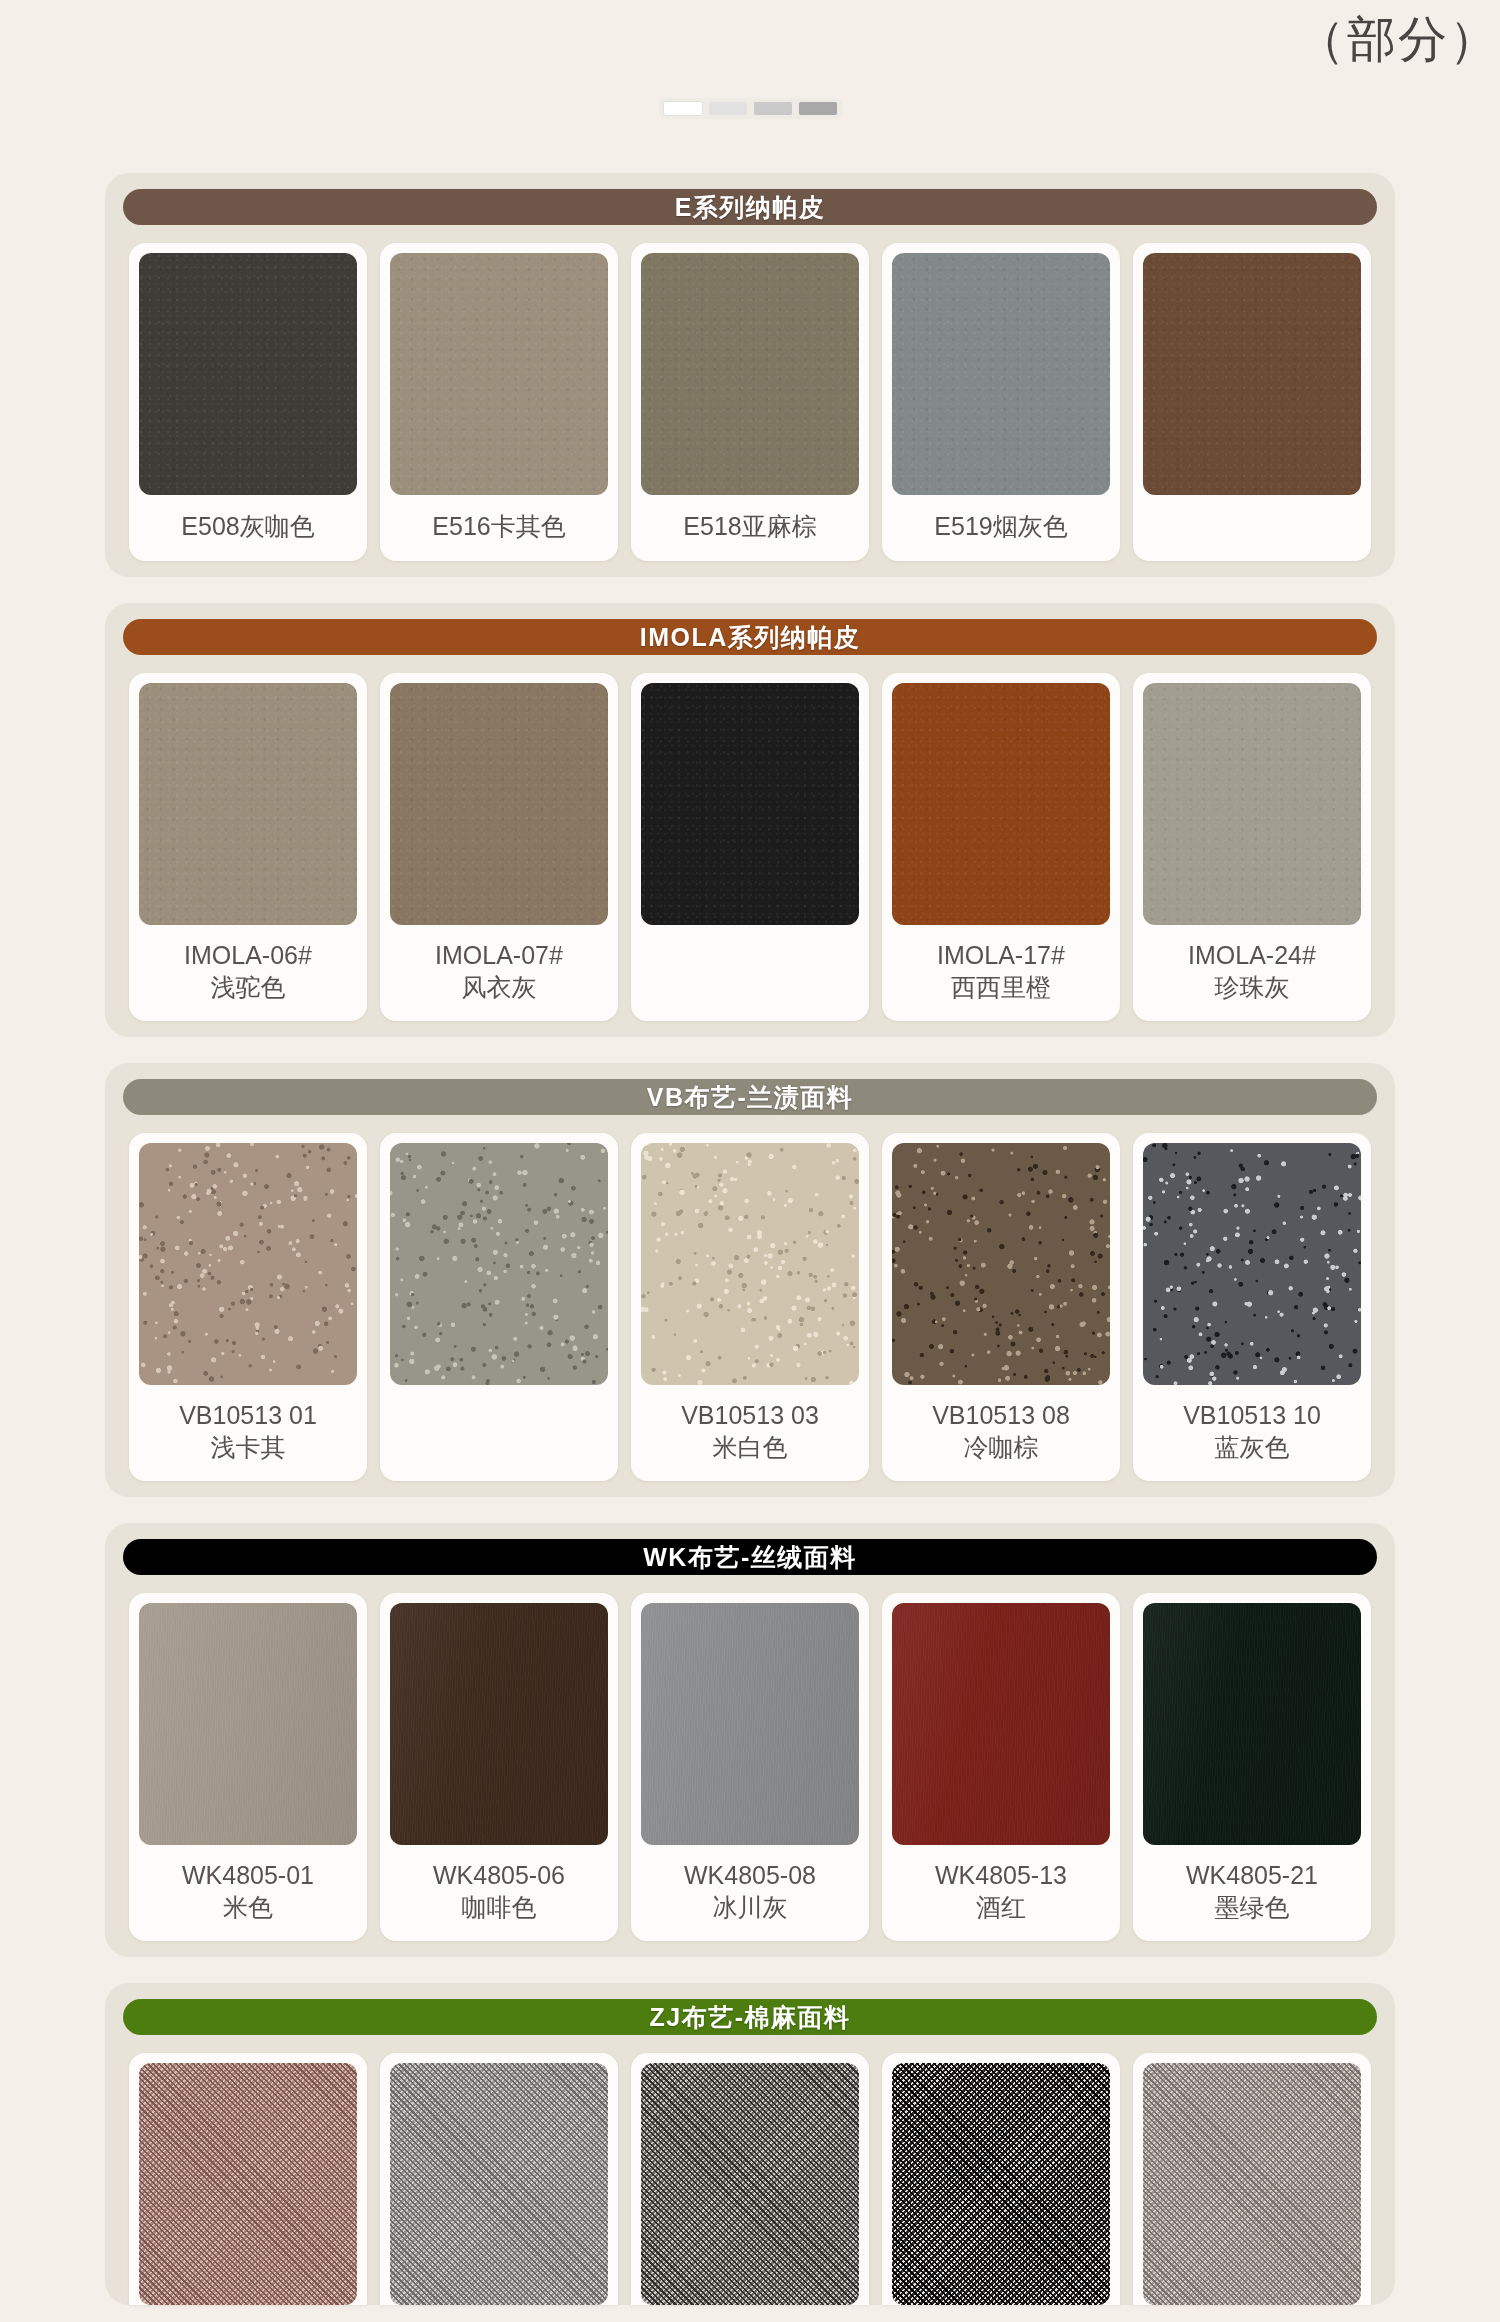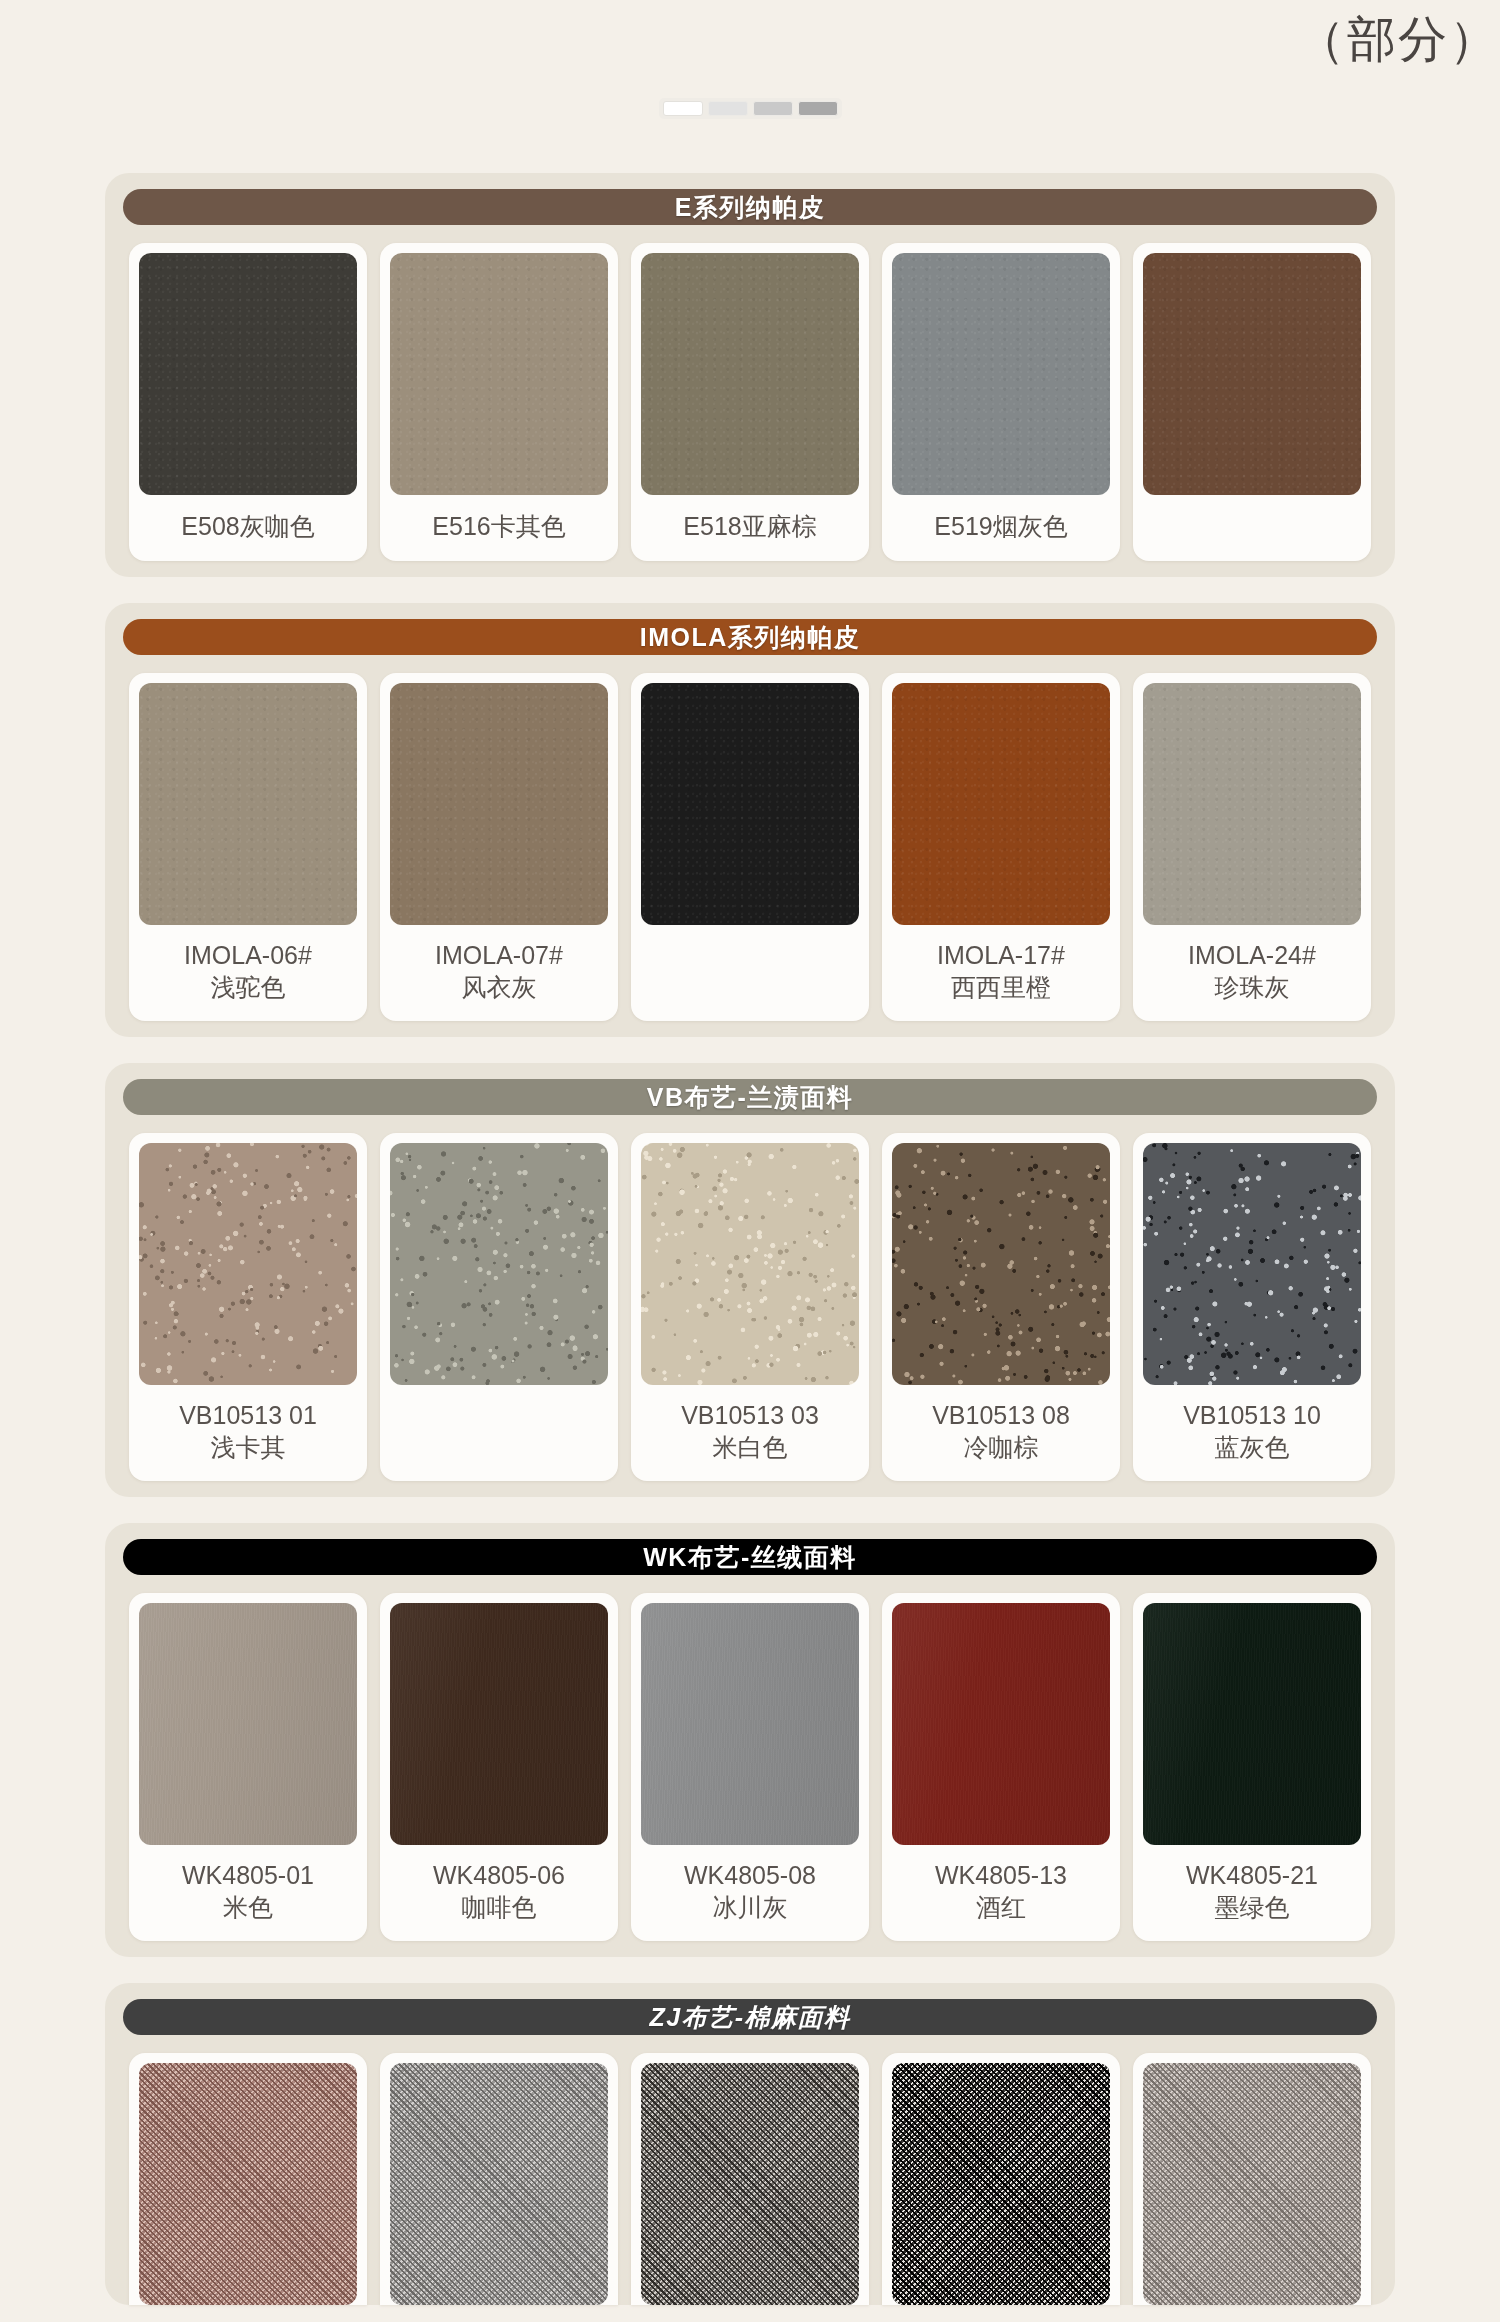--- a/index.html
+++ b/index.html
@@ -249,21 +249,21 @@
           <div class="swatch-card">
             <div class="chip" style="background-color: rgb(13, 27, 18); background-image: linear-gradient(105deg, rgba(255, 255, 255, 0.055) 0%, rgba(255, 255, 255, 0) 38%, rgba(0, 0, 0, 0.07) 100%), repeating-linear-gradient(92deg, rgba(255, 255, 255, 0.024) 0px, rgba(255, 255, 255, 0.024) 1px, rgba(0, 0, 0, 0.02) 1px, rgba(0, 0, 0, 0.02) 2.5px);"></div>
             <div class="swatch-label">
               <span>WK4805-21</span>
               <span class="l2">墨绿色</span>
             </div>
           </div>
         </div>
       </div>
       <div class="section section--clip" style="background: rgb(232, 227, 216);">
-        <div class="section-header" style="background: #404040; font-style: italic;">ZJ布艺-棉麻面料</div>
+        <div class="section-header" style="background: #4d7c0f;">ZJ布艺-棉麻面料</div>
         <div class="swatch-row">
           <div class="swatch-card">
             <div class="chip" style="background-color: rgb(169, 129, 120); background-image: repeating-linear-gradient(45deg, rgb(125, 86, 77) 0px, rgb(125, 86, 77) 1.5px, transparent 1.5px, transparent 4px), repeating-linear-gradient(-45deg, rgb(217, 189, 179) 0px, rgb(217, 189, 179) 1.5px, transparent 1.5px, transparent 4px), repeating-linear-gradient(0deg, rgba(0, 0, 0, 0.1) 0px, rgba(0, 0, 0, 0.1) 1px, transparent 1px, transparent 3.5px), repeating-linear-gradient(90deg, rgba(255, 255, 255, 0.1) 0px, rgba(255, 255, 255, 0.1) 1px, transparent 1px, transparent 3.5px);"></div>
           </div>
           <div class="swatch-card">
             <div class="chip" style="background-color: rgb(154, 152, 150); background-image: repeating-linear-gradient(45deg, rgb(106, 104, 102) 0px, rgb(106, 104, 102) 1.5px, transparent 1.5px, transparent 4px), repeating-linear-gradient(-45deg, rgb(210, 208, 206) 0px, rgb(210, 208, 206) 1.5px, transparent 1.5px, transparent 4px), repeating-linear-gradient(0deg, rgba(0, 0, 0, 0.1) 0px, rgba(0, 0, 0, 0.1) 1px, transparent 1px, transparent 3.5px), repeating-linear-gradient(90deg, rgba(255, 255, 255, 0.1) 0px, rgba(255, 255, 255, 0.1) 1px, transparent 1px, transparent 3.5px);"></div>
           </div>
           <div class="swatch-card">
             <div class="chip" style="background-color: rgb(110, 106, 102); background-image: repeating-linear-gradient(45deg, rgb(46, 43, 40) 0px, rgb(46, 43, 40) 1.5px, transparent 1.5px, transparent 4px), repeating-linear-gradient(-45deg, rgb(207, 203, 198) 0px, rgb(207, 203, 198) 1.5px, transparent 1.5px, transparent 4px), repeating-linear-gradient(0deg, rgba(0, 0, 0, 0.1) 0px, rgba(0, 0, 0, 0.1) 1px, transparent 1px, transparent 3.5px), repeating-linear-gradient(90deg, rgba(255, 255, 255, 0.1) 0px, rgba(255, 255, 255, 0.1) 1px, transparent 1px, transparent 3.5px);"></div>
           </div>

